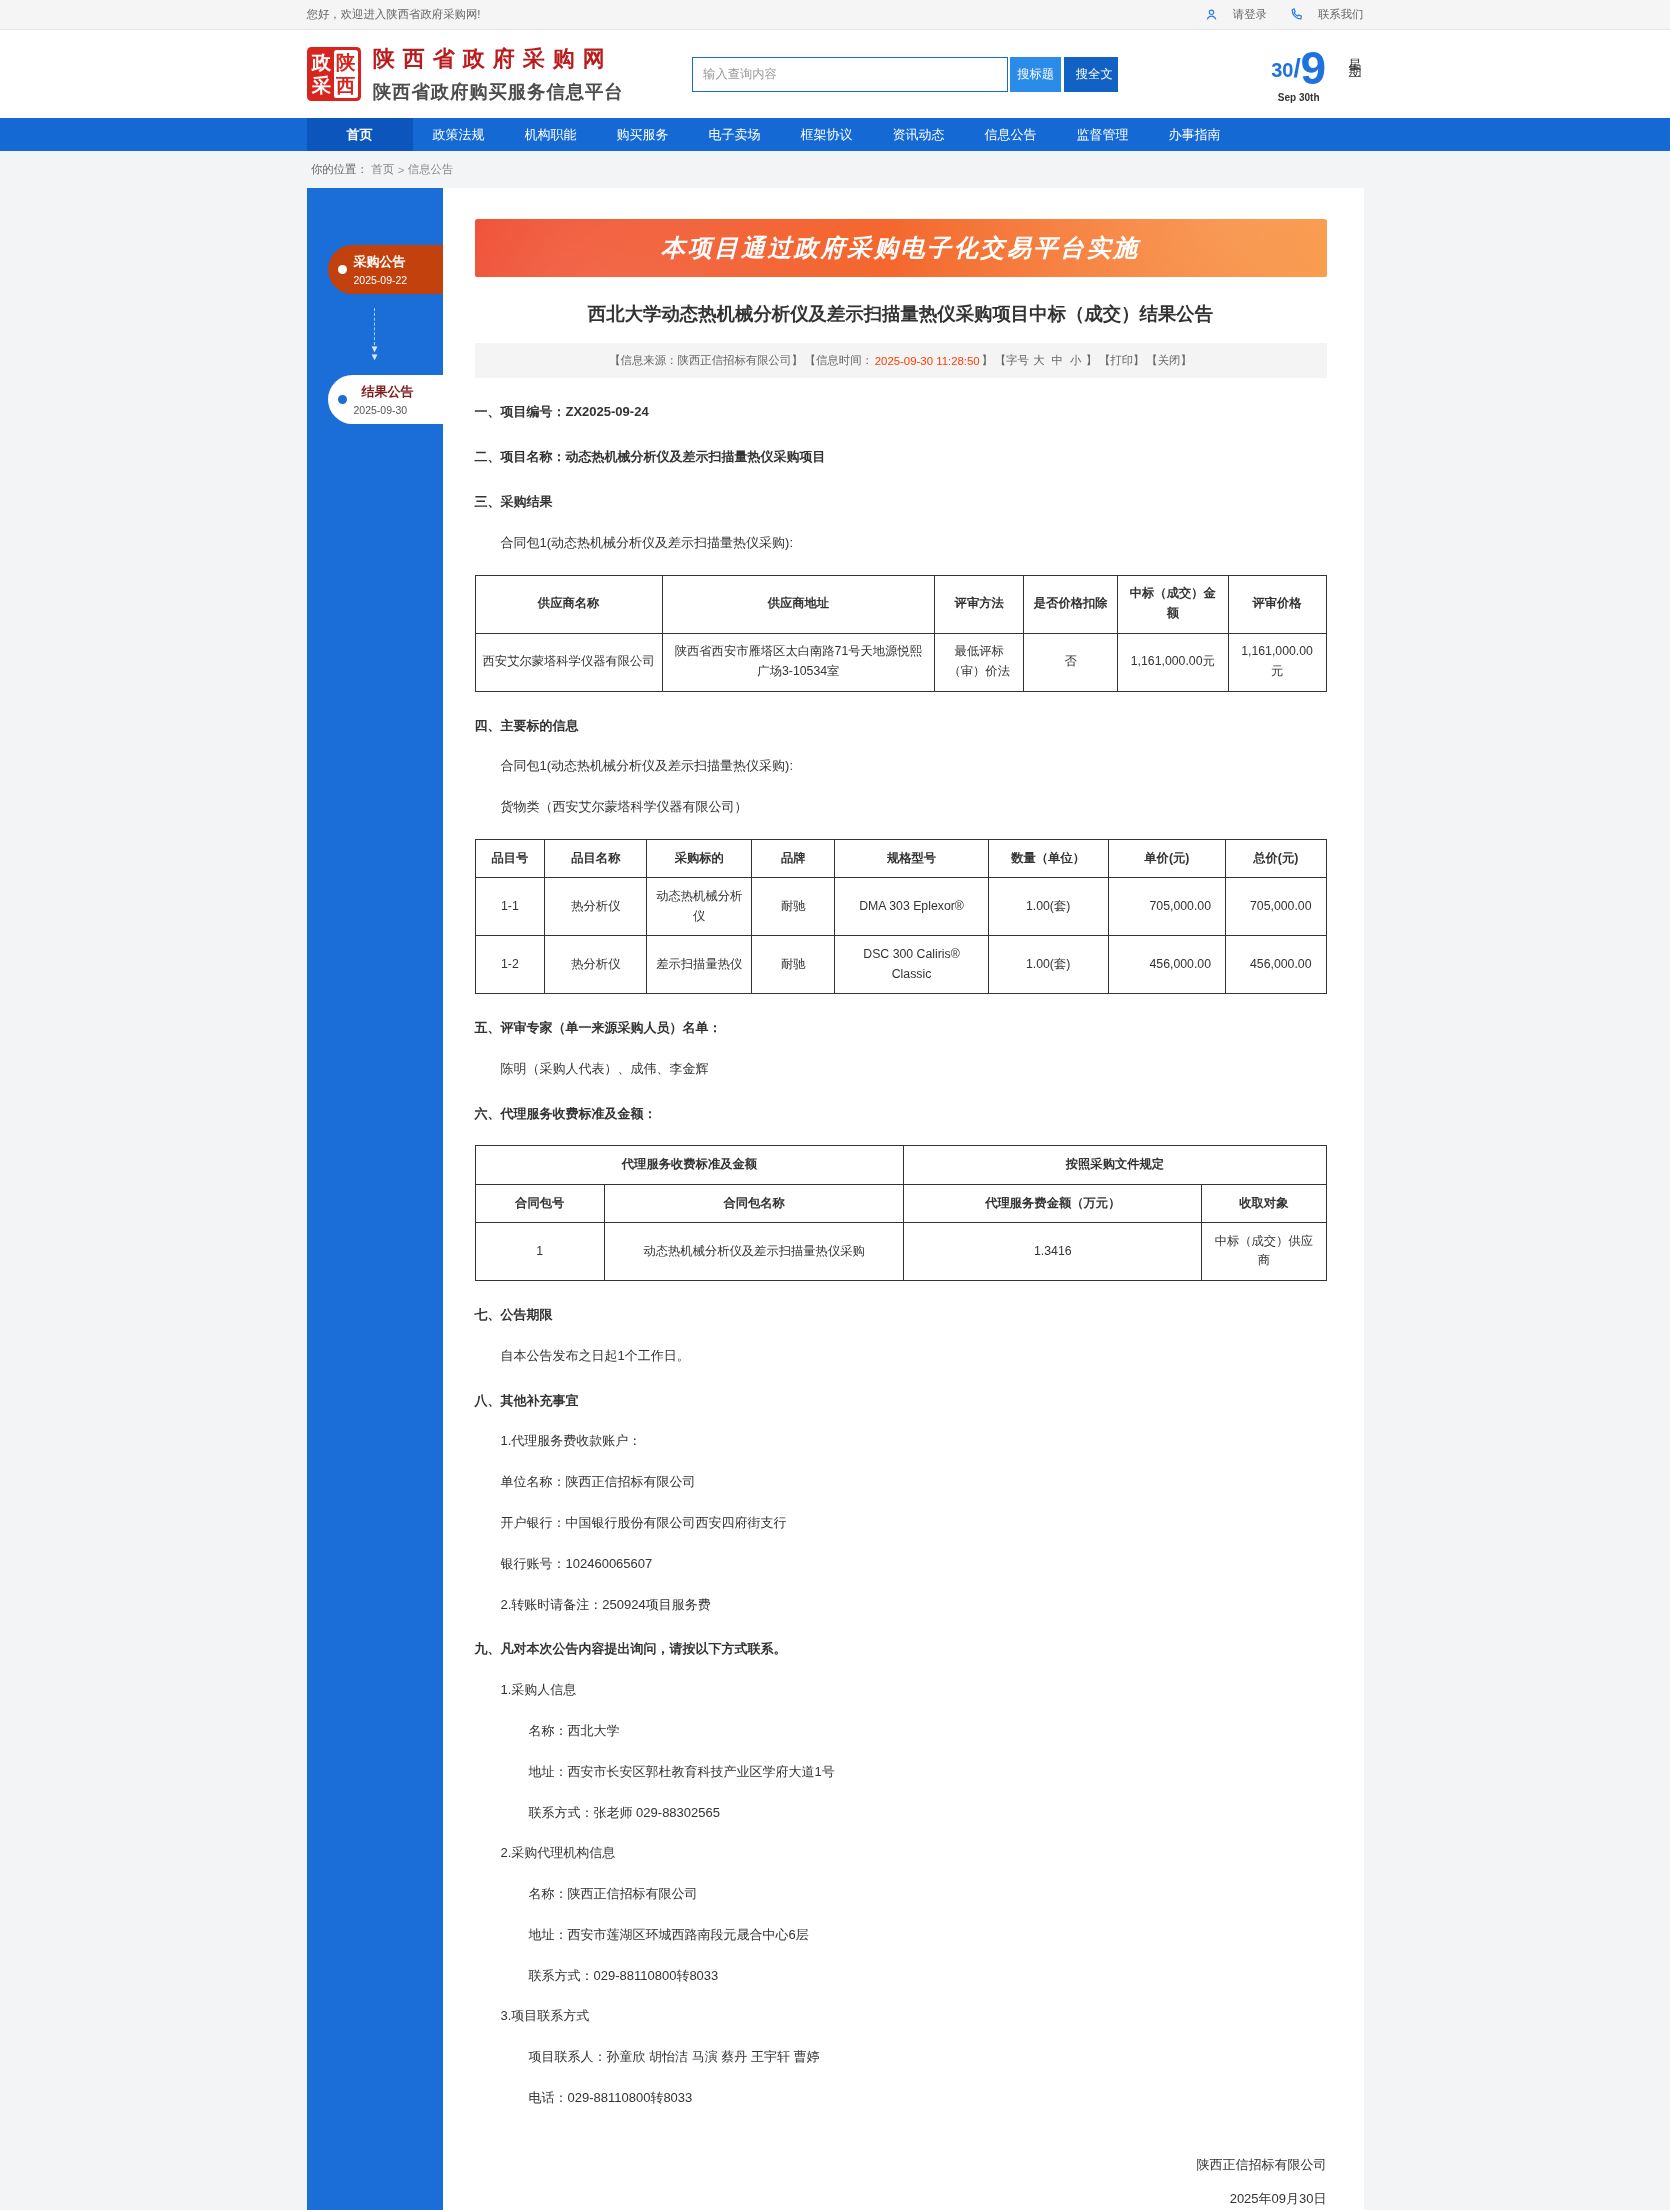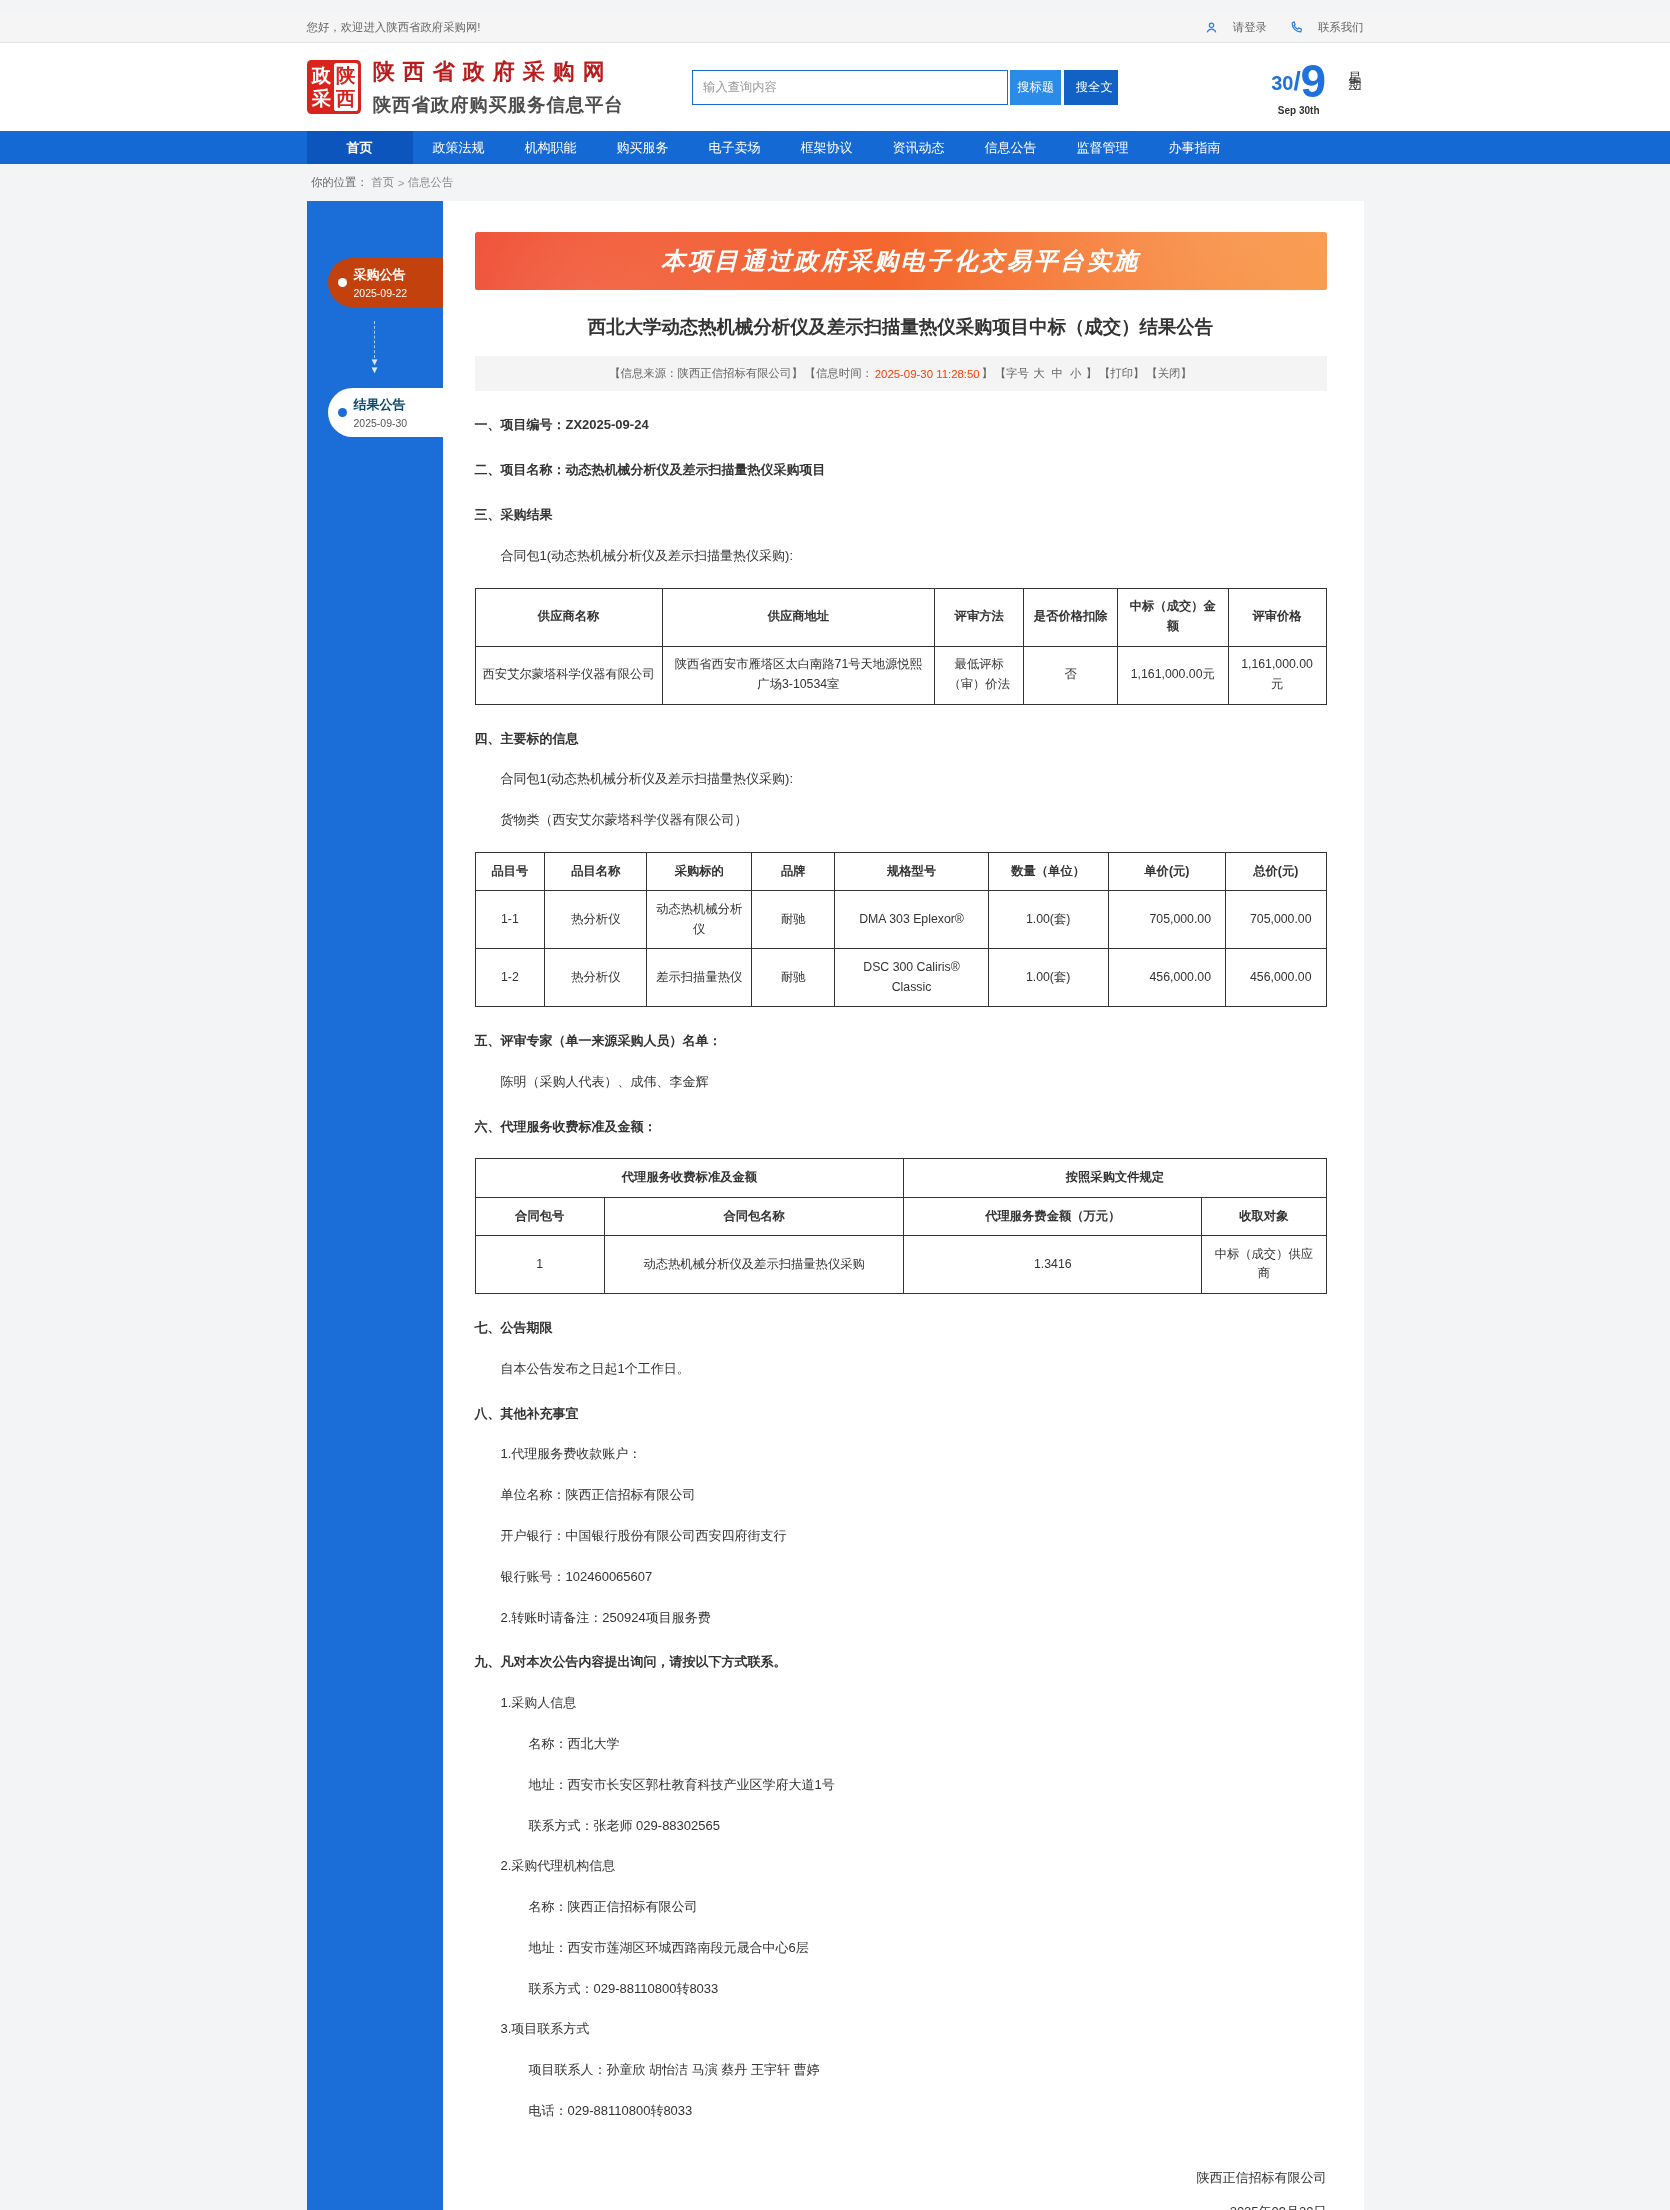--- a/index.html
+++ b/index.html
@@ -1,20 +1,20 @@
 <!DOCTYPE html>
 <html lang="zh" style="font-size:14px"><head>
 <meta charset="utf-8">
 <style>
   * { box-sizing: border-box; margin: 0; padding: 0; }
   html,body { width: 1670px; background: #f3f4f6; font-family: "Liberation Sans", "DejaVu Sans", sans-serif; }
   .wrap { width: 1057px; margin: 0 auto; }
 
   
-  .topbar { height: 30px; background: #f5f5f5; border-bottom: 0.9px solid #e4e4e4; margin-top: 13px; }
+  .topbar { height: 30px; background: #f5f5f5; border-bottom: 0.9px solid #e4e4e4; }
   .topbar .wrap { height: 100%; display: flex; align-items: center; justify-content: space-between; font-size: 11.4px; color: #666; }
   .topbar-right { display: flex; align-items: center; gap: 23px; }
   .toplink { display: flex; align-items: center; gap: 15px; color: #666; cursor: pointer; }
   .toplink svg { display: block; }
 
   
   .header { background: #fff; height: 88px; }
   .header .wrap { height: 100%; display: flex; align-items: center; }
   .logo-seal { width: 54px; height: 54px; background: #d7251d; border-radius: 4.4px; display: flex; padding: 2.6px; flex-shrink: 0; }
   .seal-col { flex: 1; display: flex; flex-direction: column; align-items: center; justify-content: center; font-weight: bold; font-size: 19.3px; line-height: 23px; }
@@ -52,21 +52,21 @@
 
   
   .main { display: flex; background: #fff; min-height: 1887px; margin-bottom: 32px; }
   .side { width: 136px; flex-shrink: 0; background: #1b6ed8; padding-top: 51px; }
   .pill { margin-left: 21px; border-radius: 27px 0 0 27px; padding: 8px 5.3px 8px 26px; position: relative; }
   .pill .dot { position: absolute; left: 10.5px; top: 50%; margin-top: -4.4px; width: 8.8px; height: 8.8px; border-radius: 50%; background: #fff; }
   .pill-active-src { background: #c2410c; color: #fff; margin-top: 6px; }
   .pill-white { background: #fff; }
   .pill-white .dot { background: #1b6ed8; }
   .step-label { font-size: 13px; font-weight: bold; line-height: 17.6px; }
-  .pill-white .step-label { color: #0c4a6e; }
+  .pill-white .step-label { color: #7f1d1d; margin-left: 8px; }
   .step-date { font-size: 10.5px; margin-top: 3.5px; }
   .pill-white .step-date { color: #555; }
   .flow { height: 81px; display: flex; flex-direction: column; align-items: center; justify-content: center; color: rgba(255,255,255,.85); }
   .flow-line { width: 0; height: 37px; border-left: 1.8px dashed rgba(255,255,255,.65); }
   .flow-arrow { font-size: 9.7px; line-height: 8px; }
 
   .content { flex: 1; padding: 31px 37px 79px 32px; }
   .banner { height: 58px; border-radius: 2.6px; display: flex; align-items: center; justify-content: center;
     background-image:
       radial-gradient(circle at 12% 160%, rgba(255,255,255,.18), rgba(255,255,255,0) 42%),

